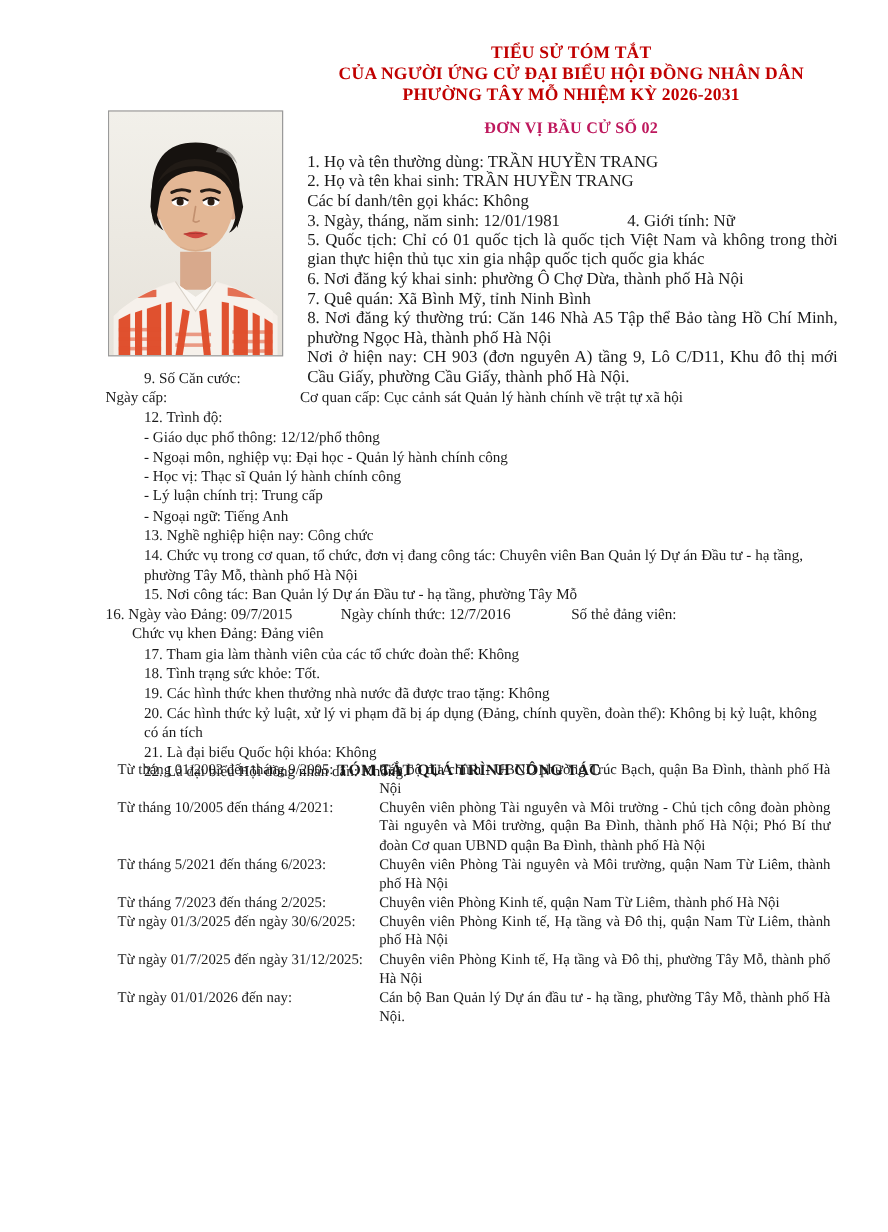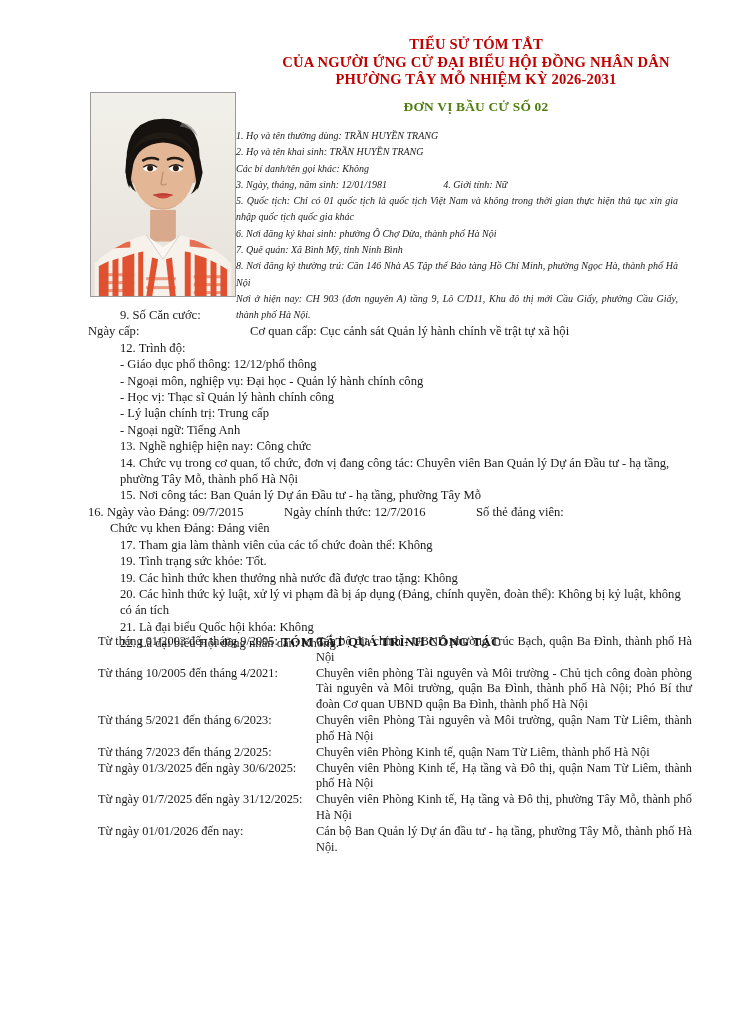--- a/index.html
+++ b/index.html
@@ -36,21 +36,21 @@
     color: #c00000;
     font-weight: bold;
     font-size: 14.6px;
     line-height: 17.6px;
     letter-spacing: 0.2px;
   }
   .title-red .l1 { font-size: 14.6px; }
   .title-red .l2 { font-size: 14.6px; text-align: center; }
   .title-red .l3 { font-size: 14.6px; }
   .unit-line {
-    color: #4d7c0f;
+    color: #be185d;
     font-weight: bold;
     font-size: 13.4px;
     margin-top: 10px;
     letter-spacing: 0.2px;
   }
 
   
   .photo-frame {
     position: absolute;
     left: 90px;
@@ -60,27 +60,26 @@
     border: 1px solid #9a9a9a;
     box-sizing: border-box;
     overflow: hidden;
     background: #efece6;
   }
   .photo-svg { display: block; width: 100%; height: 100%; }
 
   
   .right-col {
     position: absolute;
-    left: 236px;
+    left: 256px;
     top: 128px;
     width: 442px;
-    font-size: 10px;
+    font-size: 14px;
     line-height: 16.3px;
     text-align: justify;
-    font-style: italic;
   }
   .right-col .ln { display: block; }
   .inline-gap { display: inline-block; width: 56px; }
 
   
   .body-col {
     position: absolute;
     left: 88px;
     top: 307px;
     width: 606px;
@@ -257,21 +256,21 @@
     <span class="ln">- Ngoại môn, nghiệp vụ: Đại học - Quản lý hành chính công</span>
     <span class="ln">- Học vị: Thạc sĩ Quản lý hành chính công</span>
     <span class="ln">- Lý luận chính trị: Trung cấp</span>
     <span class="ln">- Ngoại ngữ: Tiếng Anh</span>
     <span class="ln">13. Nghề nghiệp hiện nay: Công chức</span>
     <span class="ln">14. Chức vụ trong cơ quan, tổ chức, đơn vị đang công tác: Chuyên viên Ban Quản lý Dự án Đầu tư - hạ tầng, phường Tây Mỗ, thành phố Hà Nội</span>
     <span class="ln">15. Nơi công tác: Ban Quản lý Dự án Đầu tư - hạ tầng, phường Tây Mỗ</span>
     <span class="t16-row"><span class="s1">16. Ngày vào Đảng: 09/7/2015</span><span class="s2">Ngày chính thức: 12/7/2016</span><span>Số thẻ đảng viên:</span></span>
     <span class="indent-1">Chức vụ khen Đảng: Đảng viên</span>
     <span class="ln">17. Tham gia làm thành viên của các tổ chức đoàn thể: Không</span>
-    <span class="ln">19. Tình trạng sức khỏe: Tốt.</span>
+    <span class="ln">18. Tình trạng sức khỏe: Tốt.</span>
     <span class="ln">19. Các hình thức khen thưởng nhà nước đã được trao tặng: Không</span>
     <span class="ln">20. Các hình thức kỷ luật, xử lý vi phạm đã bị áp dụng (Đảng, chính quyền, đoàn thể): Không bị kỷ luật, không có án tích</span>
     <span class="ln">21. Là đại biểu Quốc hội khóa: Không</span>
     <span class="ln">22. Là đại biểu Hội đồng nhân dân: Không.</span>
   </div>
 
   <div class="career-heading">TÓM TẮT QUÁ TRÌNH CÔNG TÁC</div>
 
   <table class="career-table">
     <tbody>

